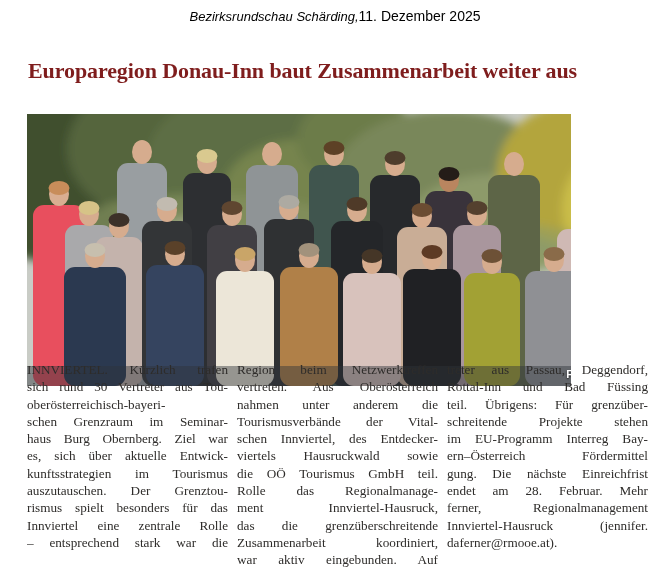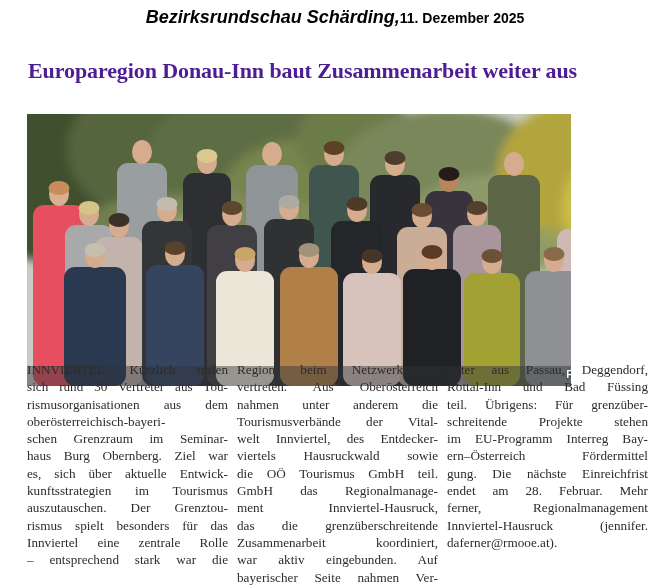--- a/index.html
+++ b/index.html
@@ -12,29 +12,29 @@
     color: #2b2b2b;
   }
   .masthead {
     position: absolute; top: 7px; left: 0; width: 670px;
     text-align: center;
     font-family: "Liberation Sans", sans-serif;
     color: #000;
     white-space: nowrap;
   }
   .masthead .pub {
-    font-weight: bold; font-style: italic; font-size: 18px;
+    font-weight: normal; font-style: italic; font-size: 13px;
   }
   .masthead .date {
-    font-weight: bold; font-size: 14px;  text-align: center;
+    font-weight: normal; font-size: 14px;  text-align: center;
   }
   .headline {
     position: absolute; left: 28px; top: 42px; width: 625px;
     font-family: "Liberation Serif", serif;
-    font-size: 22px; font-weight: bold; color: #4c1d95;
+    font-size: 22px; font-weight: bold; color: #7f1d1d;
     letter-spacing: -0.1px; line-height: 28px;
   }
   .photo-frame {
     position: absolute; left: 27px; top: 78px;
     width: 544px; height: 272px;
     background: #5eead4;
     overflow: hidden;
     margin-top: 36px;
   }
   .photo-frame svg { display: block; }
@@ -238,45 +238,43 @@
       <rect x="0" y="252" width="618" height="20" fill="#2f333a" opacity="0.45"></rect>
 
       <text class="credit" x="608" y="264" text-anchor="end">Foto: RMOÖ</text>
     </svg>
   </div>
 
   <div class="body-cols">
     <div class="col">
         <div class="tline">INNVIERTEL. Kürzlich trafen</div>
         <div class="tline">sich rund 30 Vertreter aus Tou-</div>
-        <div class="tline">rismusorganisationen aus dem</div>
         <div class="tline">oberösterreichisch-bayeri-</div>
         <div class="tline">schen Grenzraum im Seminar-</div>
         <div class="tline">haus Burg Obernberg. Ziel war</div>
         <div class="tline">es, sich über aktuelle Entwick-</div>
         <div class="tline">kunftsstrategien im Tourismus</div>
         <div class="tline">auszutauschen. Der Grenztou-</div>
         <div class="tline">rismus spielt besonders für das</div>
         <div class="tline">Innviertel eine zentrale Rolle</div>
         <div class="tline">– entsprechend stark war die</div>
       </div>
     <div class="col">
         <div class="tline">Region beim Netzwerktreffen</div>
         <div class="tline">vertreten. Aus Oberösterreich</div>
         <div class="tline">nahmen unter anderem die</div>
         <div class="tline">Tourismusverbände der Vital-</div>
-        <div class="tline">welt Innviertel, des Entdecker-</div>
+        <div class="tline">schen Innviertel, des Entdecker-</div>
         <div class="tline">viertels Hausruckwald sowie</div>
         <div class="tline">die OÖ Tourismus GmbH teil.</div>
-        <div class="tline">GmbH das Regionalmanage-</div>
+        <div class="tline">Rolle das Regionalmanage-</div>
         <div class="tline">ment Innviertel-Hausruck,</div>
         <div class="tline">das die grenzüberschreitende</div>
         <div class="tline">Zusammenarbeit koordiniert,</div>
         <div class="tline">war aktiv eingebunden. Auf</div>
-        <div class="tline">bayerischer Seite nahmen Ver-</div>
       </div>
     <div class="col">
         <div class="tline">treter aus Passau, Deggendorf,</div>
         <div class="tline">Rottal-Inn und Bad Füssing</div>
         <div class="tline">teil. Übrigens: Für grenzüber-</div>
         <div class="tline">schreitende Projekte stehen</div>
         <div class="tline">im EU-Programm Interreg Bay-</div>
         <div class="tline">ern–Österreich Fördermittel</div>
         <div class="tline">gung. Die nächste Einreichfrist</div>
         <div class="tline">endet am 28. Februar. Mehr</div>

